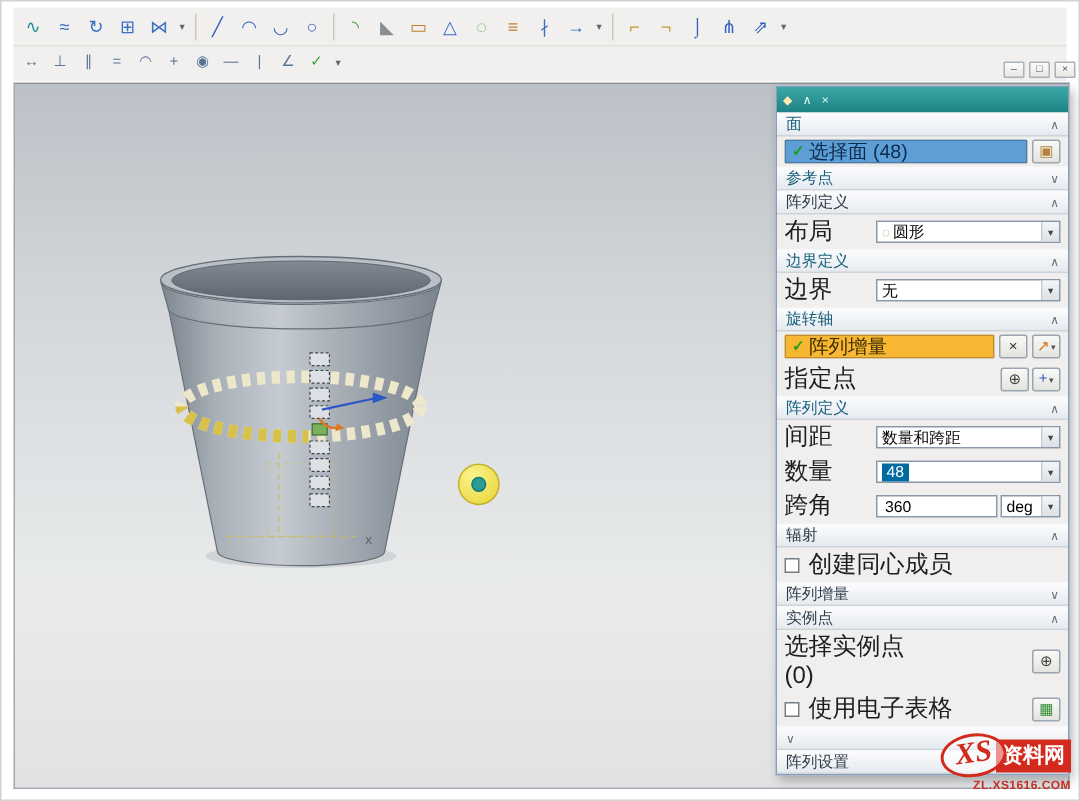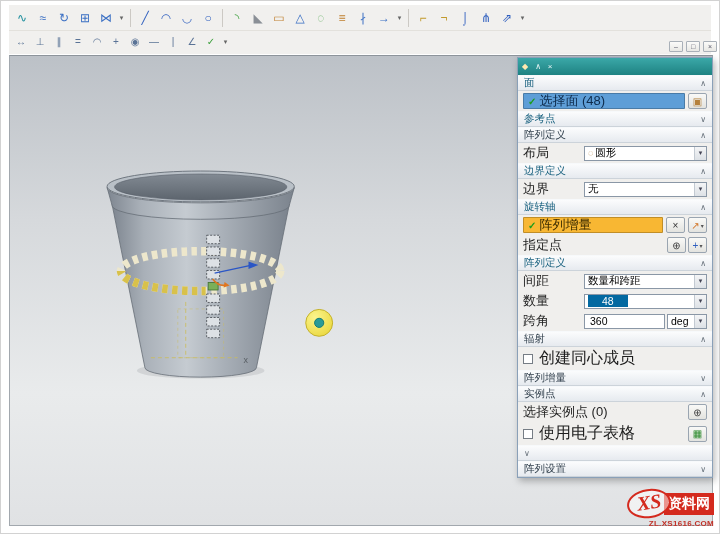--- a/index.html
+++ b/index.html
@@ -26,36 +26,36 @@
   .dialog{position:absolute;left:516px;top:56px;width:196px;background:#f0efed;border:1px solid #8aa0b8;box-shadow:2px 3px 7px rgba(0,0,0,.28);font-size:11px}
   .dlg-title{height:17px;background:linear-gradient(180deg,#3ba8a8,#1e8282);color:#fff;display:flex;align-items:center;padding:0 4px;font-size:11px}
   .dlg-title .t-icon{margin-right:4px;font-size:8px;color:#ffe9b0}
   .dlg-title .t-label{flex:1;letter-spacing:1px}
   .dlg-title .tbtn{width:12px;height:13px;display:flex;align-items:center;justify-content:center;font-size:8px;color:#eaf7f7}
   .sec{height:16px;display:flex;align-items:center;padding:0 6px;background:linear-gradient(180deg,#fbfcfd,#e6eaef);border-top:1px solid #f7f9fb;border-bottom:1px solid #ccd3da;color:#19617f}
   .sec .lbl{flex:1;font-size:10.5px}
   .sec-main .lbl{color:#2e3d4a}
   .sec .chev{font-size:8px;color:#66707a}
   .drow{min-height:20px;display:flex;align-items:center;padding:1px 5px;gap:3px}
-  .drow .lbl{flex:0 0 58px;color:#1d1d1d;font-size:13px}
+  .drow .lbl{flex:0 0 58px;color:#1d1d1d;font-size:16px}
   .drow.btns .lbl{flex:1}
   .ctrl{flex:1;display:flex;justify-content:flex-end;align-items:center;gap:2px;min-width:0}
   .hl{flex:1;height:16px;display:flex;align-items:center;gap:3px;padding:0 4px;border-radius:1px;border:1px solid rgba(0,0,0,.22);min-width:0}
   .hl.blue{background:#5e9ed7;color:#0d2b4c}
   .hl.orange{background:#f8b733;color:#3b2c00}
   .check{color:#1c9c1c;font-weight:bold;font-size:10px}
   .hl-lbl{font-size:13px;white-space:nowrap;overflow:hidden}
   .mini-btn{flex:0 0 auto;min-width:19px;height:16px;border:1px solid #9aa5b1;background:linear-gradient(#f9f9f7,#e3e3df);display:flex;align-items:center;justify-content:center;font-size:10px;border-radius:2px;padding:0 1px}
   .mini-dd{font-size:6px;color:#555;margin-left:1px}
   .dropdown{flex:1;height:15px;background:#fff;border:1px solid #8a97a6;display:flex;align-items:center;font-size:10.5px;padding-left:3px;min-width:0}
   .dropdown .dd-text{white-space:nowrap;overflow:hidden}
   .dd-icon{font-size:9px;margin-right:2px}
   .dd-arrow{margin-left:auto;width:12px;align-self:stretch;border-left:1px solid #c3cad2;display:flex;align-items:center;justify-content:center;font-size:7px;color:#445;background:linear-gradient(#f4f5f6,#dde1e6);flex:0 0 12px}
   .unit{flex:0 0 40px}
-  .sel-val{background:#0369a1;color:#fff;padding:0 14px}
+  .sel-val{background:#0369a1;color:#fff;padding:0 3px}
   .val{padding:0 2px}
   .cb{flex:0 0 10px;width:10px;height:10px;border:1px solid #767d85;background:#fff;margin-right:3px}
   .cb-lbl{flex:1;font-size:16px;color:#1d1d1d}
 
   
   .wm{position:absolute;right:5px;bottom:5px;text-align:right;z-index:50}
   .wm-top{display:flex;align-items:center;justify-content:flex-end}
   .wm-xs{font-family:"Liberation Serif",serif;font-style:italic;font-weight:bold;color:#d42a1e;font-size:20px;border:2px solid #d42a1e;border-radius:50%;padding:0 8px 2px;display:inline-block;transform:rotate(-8deg);background:rgba(255,255,255,.5)}
   .wm-site{background:#d42a1e;color:#fff;font-size:14px;font-weight:bold;padding:2px 4px;margin-left:-7px}
   .wm-url{color:#c23127;font-size:8px;font-weight:bold;letter-spacing:.3px;margin-top:1px}

